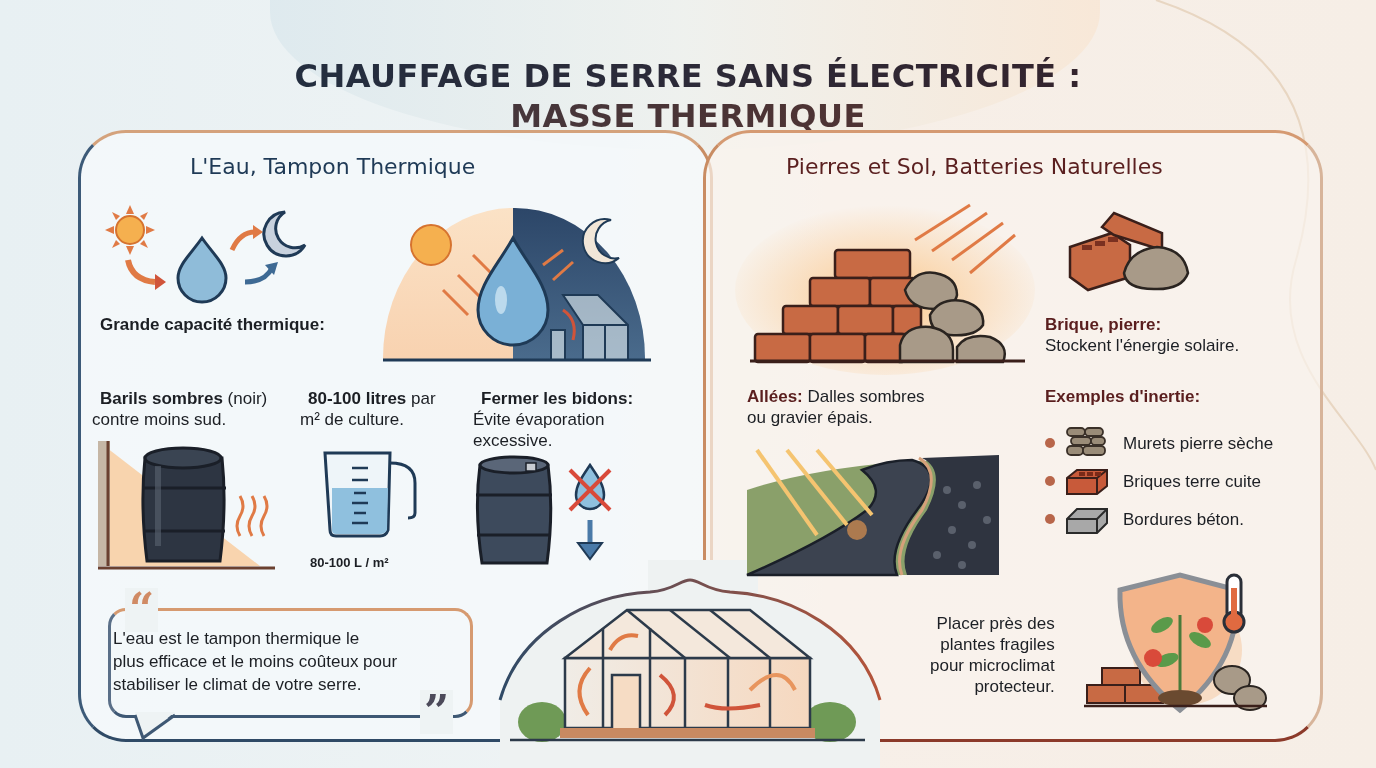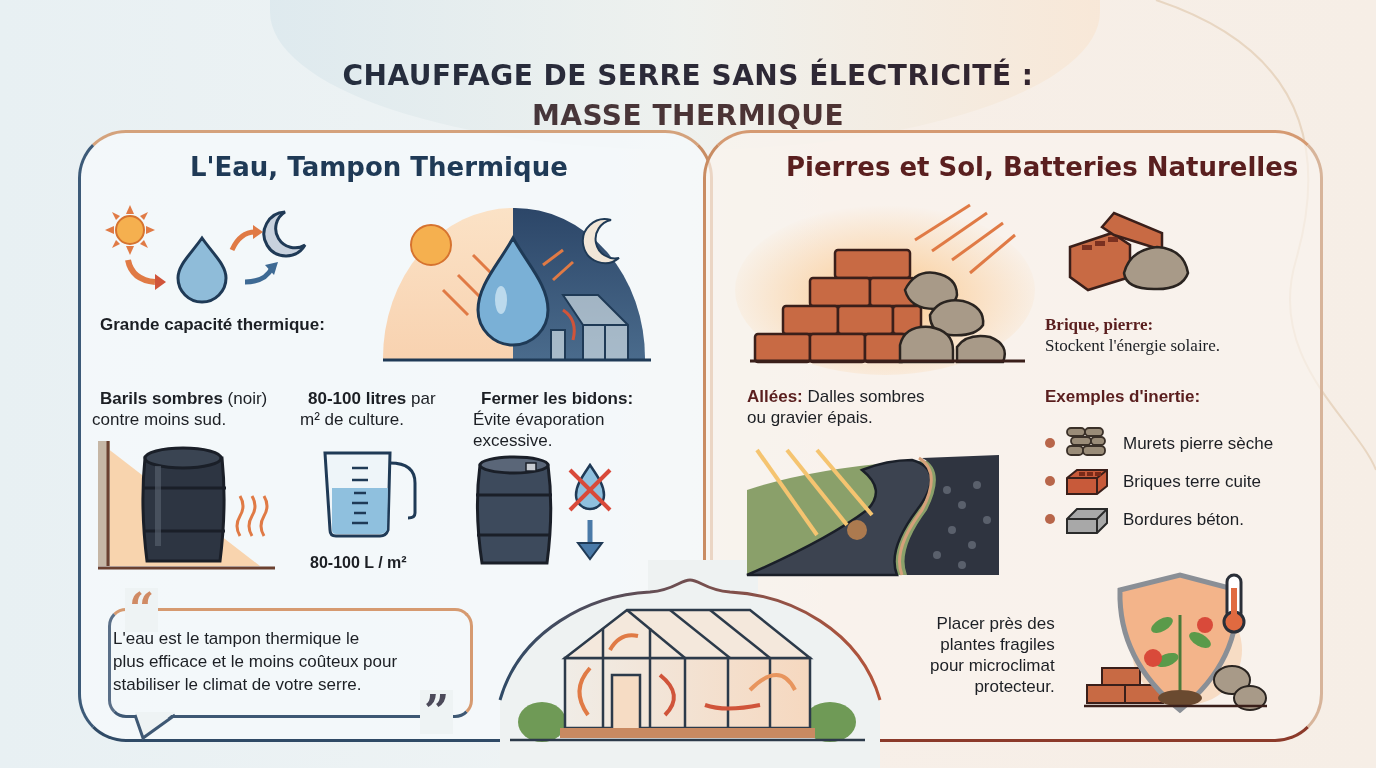--- a/index.html
+++ b/index.html
@@ -15,21 +15,21 @@
     border-radius: 0 0 420px 420px / 0 0 140px 140px;
     background: linear-gradient(90deg, #dde9ee 0%, #eef1ee 50%, #f8e7d6 100%);
     opacity: .9;
   }
   .bg-curve {
     position: absolute; right: 0; top: 0; width: 280px; height: 768px;
   }
   .title {
     position: absolute; left: 0; top: 56px; width: 1376px; text-align: center;
     font-family: "DejaVu Sans", sans-serif; font-weight: bold;
-    font-size: 28px; line-height: 40px; letter-spacing: 0.5px;
+    font-size: 32px; line-height: 40px; letter-spacing: 0.5px;
   }
   .title .l1 { background: linear-gradient(90deg, #1d3145 0%, #2c2a38 50%, #3a1f24 100%); -webkit-background-clip: text; background-clip: text; color: transparent; display: block; }
   .title .l2 { background: linear-gradient(90deg, #3a3f4c 0%, #4a3436 50%, #5a2f2a 100%); -webkit-background-clip: text; background-clip: text; color: transparent; display: block; }
 
   .panel-left {
     position: absolute; left: 78px; top: 130px; width: 635px; height: 612px;
     border: 3px solid; border-radius: 48px;
     border-image: none;
     border-color: #d4a27c #c98c63 #2f4a66 #3c5a78;
     background: rgba(246, 250, 252, 0.75);
@@ -38,22 +38,22 @@
     position: absolute; left: 703px; top: 130px; width: 620px; height: 612px;
     border: 3px solid; border-radius: 48px;
     border-color: #d59a72 #d7b49a #8c3a2a #c98c63;
     background: rgba(250, 244, 238, 0.7);
   }
   .notch {
     position: absolute; left: 648px; top: 560px; width: 110px; height: 200px;
     background: #eef2f2;
   }
   .section-title {
-    position: absolute; font-family: "DejaVu Sans", sans-serif; font-weight: bold;
-    font-size: 26px; line-height: 28px;
+    position: absolute; font-family: "DejaVu Sans", sans-serif; font-weight: normal;
+    font-size: 22px; line-height: 28px;
   }
   .t-left { left: 190px; top: 153px; color: #1f3a56; }
   .t-right { left: 786px; top: 153px; color: #5a1f1f; }
 
   .txt { position: absolute; font-size: 17px; line-height: 21px; color: #1c1f24; }
   .txt b { font-weight: bold; margin-left: 8px; }
   .maroon { color: #5a1e1e; font-weight: bold; }
 
   svg { position: absolute; overflow: visible; }
 
@@ -225,21 +225,21 @@
   <path d="M70 15 Q 95 15, 95 35 L 95 65 Q 95 70, 88 70" stroke="#1f3a56" stroke-width="3" fill="none"></path>
   <g stroke="#1f3a56" stroke-width="2.5">
       <line x1="32" y1="20" x2="48" y2="20"></line>
       <line x1="32" y1="32" x2="48" y2="32"></line>
       <line x1="34" y1="45" x2="46" y2="45"></line>
       <line x1="32" y1="55" x2="48" y2="55"></line>
       <line x1="34" y1="65" x2="46" y2="65"></line>
       <line x1="32" y1="75" x2="48" y2="75"></line>
     </g>
 </svg>
-<div class="txt" style="left:310px;top:552px;font-weight:bold;font-size:16px;">80-100 L / m²</div>
+<div class="txt" style="left:310px;top:552px;font-weight:bold;font-size:13px;">80-100 L / m²</div>
 
 <svg style="left:472px;top:455px;" width="140" height="115" viewBox="0 0 140 115">
   <path d="M8 10 Q 2 55, 10 108 L 75 108 Q 82 55, 76 10 Z" fill="#3d4a5c" stroke="#1a1f28" stroke-width="3"></path>
   <ellipse cx="42" cy="10" rx="34" ry="8" fill="#5a6678" stroke="#1a1f28" stroke-width="3"></ellipse>
   <rect x="54" y="8" width="10" height="8" fill="#c8ccd2" stroke="#1a1f28" stroke-width="1.5"></rect>
   <line x1="4" y1="40" x2="80" y2="40" stroke="#1a1f28" stroke-width="3"></line>
   <line x1="5" y1="80" x2="79" y2="80" stroke="#1a1f28" stroke-width="3"></line>
   <path d="M118 10 C 110 22, 104 30, 104 40 A 14 14 0 0 0 132 40 C 132 30, 126 22, 118 10 Z" fill="#8fc0de" stroke="#1f3a56" stroke-width="2.5"></path>
   <line x1="98" y1="15" x2="138" y2="55" stroke="#d94a3a" stroke-width="4"></line>
   <line x1="138" y1="15" x2="98" y2="55" stroke="#d94a3a" stroke-width="4"></line>
@@ -298,21 +298,21 @@
   <polygon points="8,42 50,28 68,40 68,72 26,85 8,72" fill="#c86a44" stroke="#3a1f1a" stroke-width="2.5"></polygon>
   <g fill="#7a3020">
       <rect x="20" y="40" width="10" height="5"></rect>
       <rect x="33" y="36" width="10" height="5"></rect>
       <rect x="46" y="32" width="10" height="5"></rect>
     </g>
   <polygon points="40,22 52,8 100,28 100,45 52,30" fill="#c86a44" stroke="#3a1f1a" stroke-width="2.5"></polygon>
   <path d="M62 68 Q 68 45, 95 42 Q 122 44, 126 68 Q 120 85, 92 84 Q 64 84, 62 68 Z" fill="#a89a88" stroke="#2a2420" stroke-width="2.5"></path>
 </svg>
 
-<div class="txt" style="left:1045px;top:314px;font-family:Liberation Serif, serif;">
+<div class="txt" style="left:1045px;top:314px;">
   <span class="maroon">Brique, pierre:</span><br>
   <span>Stockent l'énergie solaire.</span>
 </div>
 
 <div class="txt" style="left:747px;top:386px;">
   <span class="maroon">Allées:</span><span> Dalles sombres</span><br>
   <span>ou gravier épais.</span>
 </div>
 
 <svg style="left:747px;top:450px;" width="252" height="125" viewBox="0 0 252 125">

